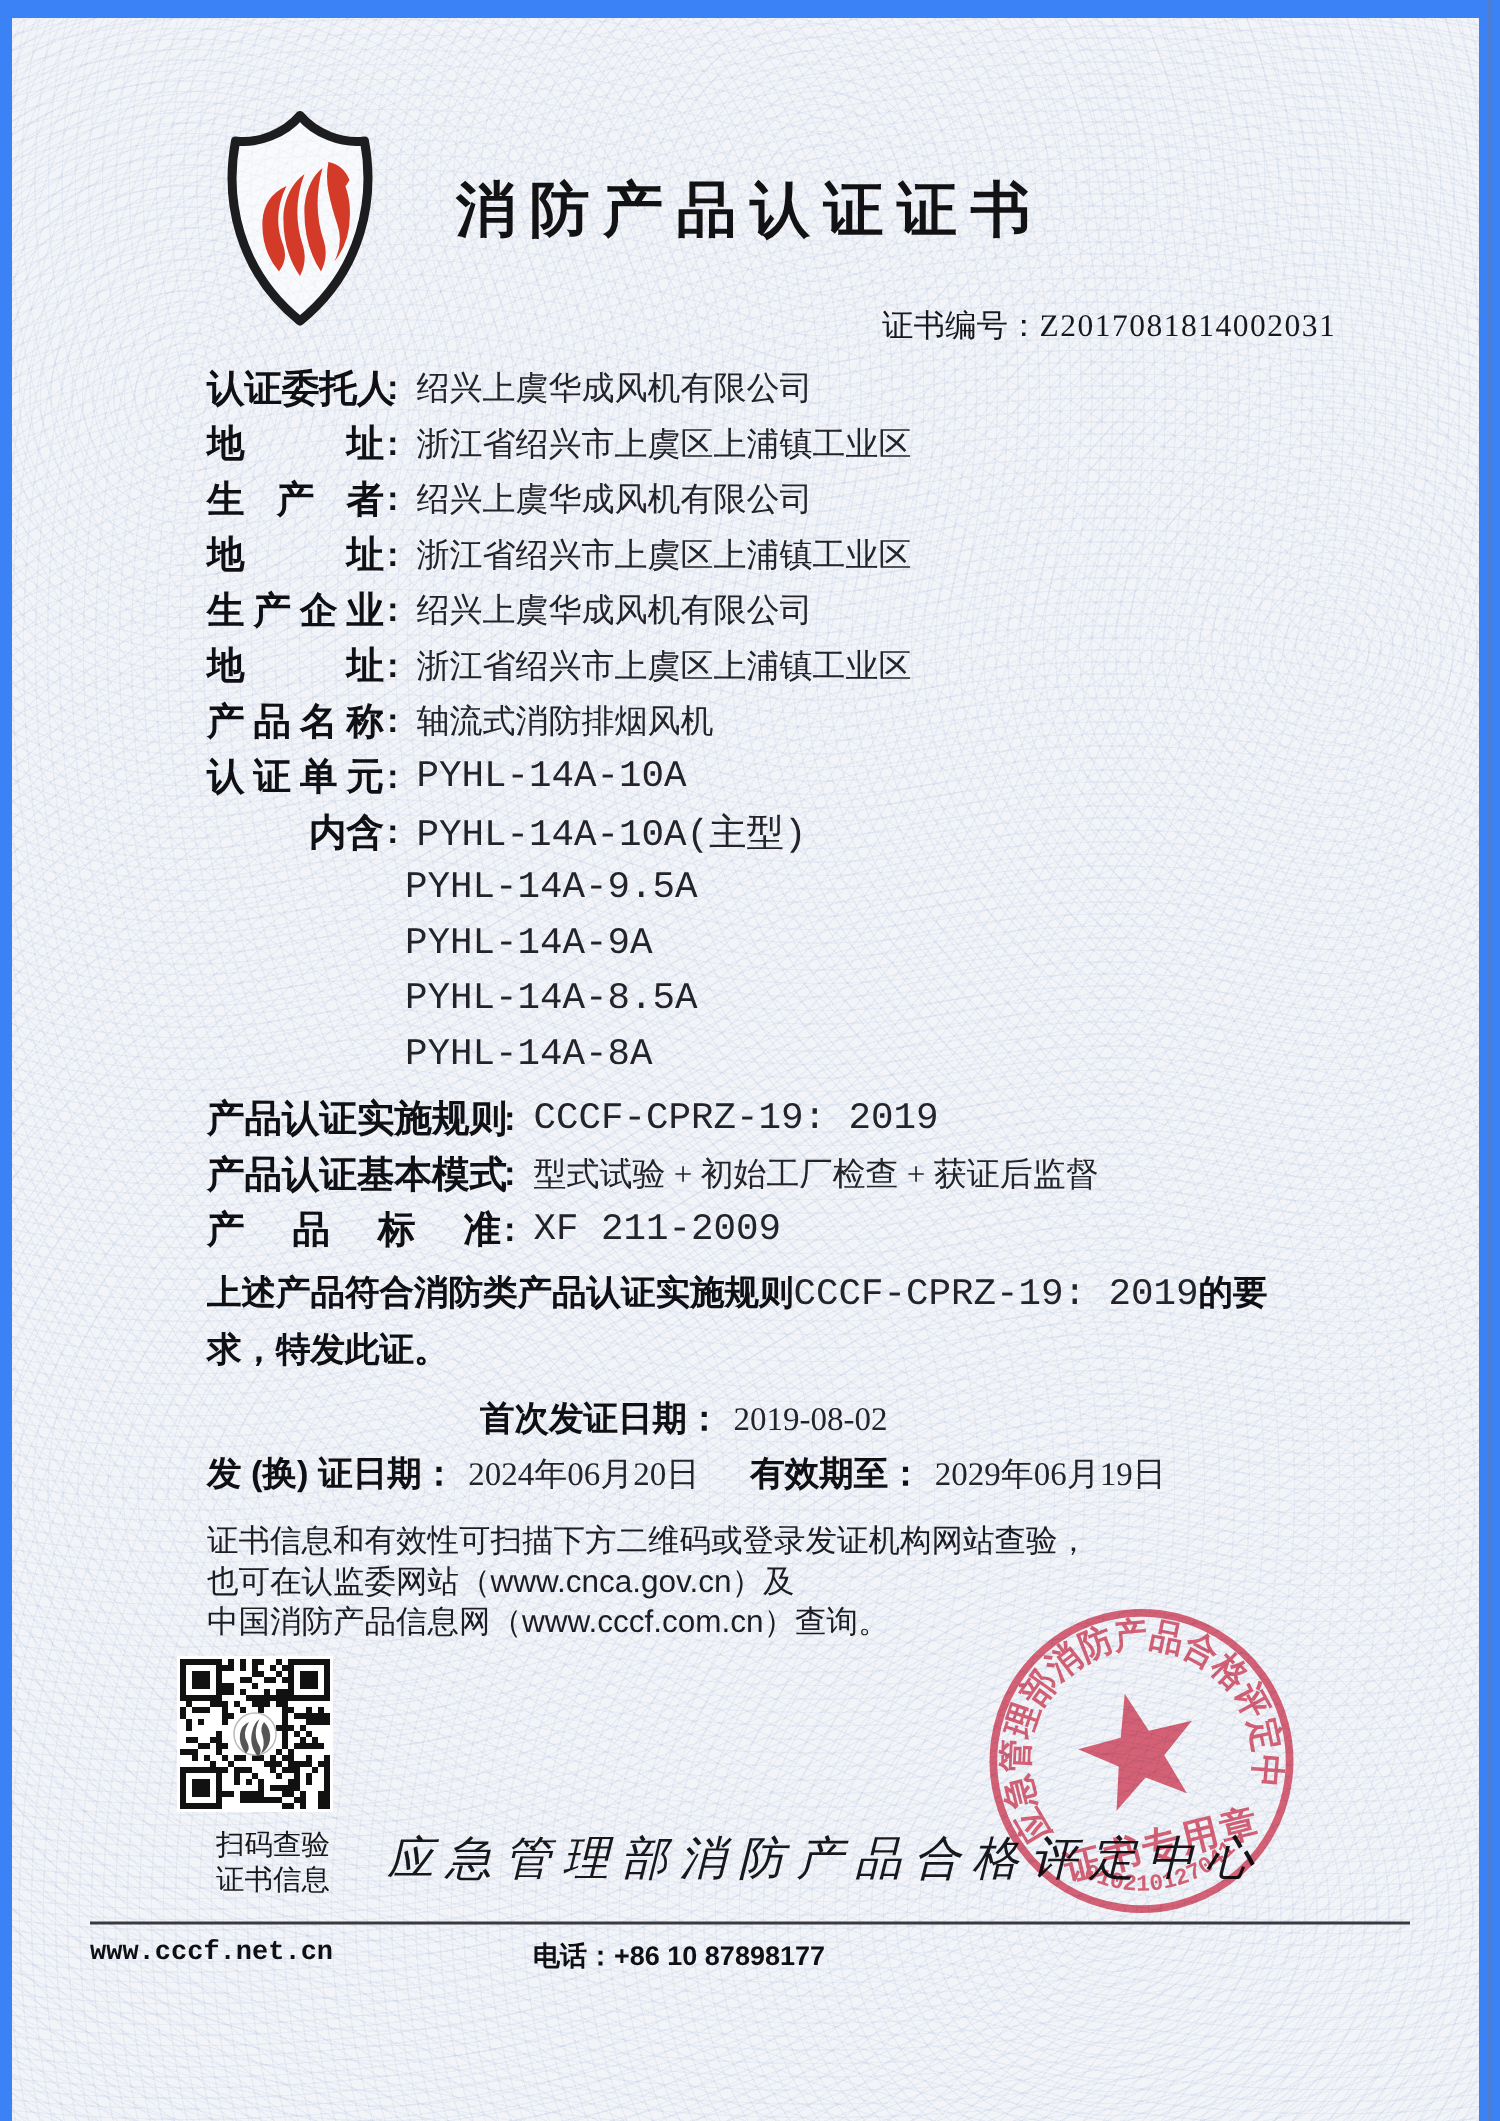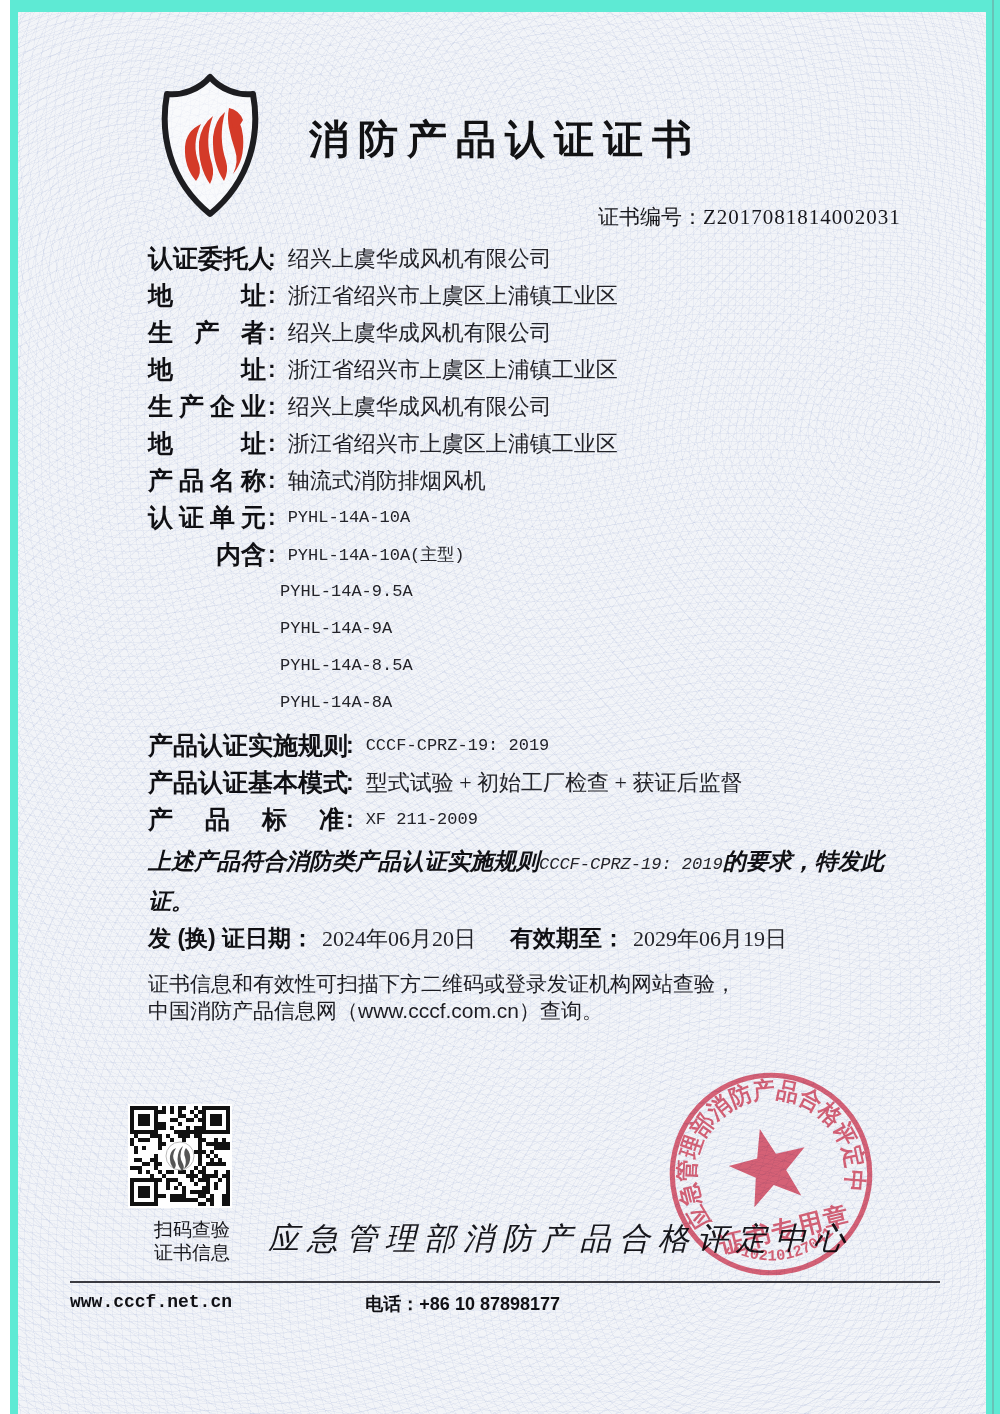--- a/index.html
+++ b/index.html
@@ -1,17 +1,17 @@
 <!DOCTYPE html>
 <html><head>
 <meta charset="utf-8">
 <style>
   html,body{margin:0;padding:0;}
   body{width:1000px;height:1414px;position:relative;font-family:"Liberation Sans",sans-serif;background:#ffffff;overflow:hidden;}
-  .paper{position:absolute;inset:0;background:#5eead4;margin-left:10px;}
+  .paper{position:absolute;inset:0;background:#3b82f6;}
   
   .pattern{position:absolute;left:8px;right:14px;top:12px;bottom:0;
     background:
       repeating-radial-gradient(circle at 12% 18%, rgba(140,158,205,.10) 0 1px, transparent 1px 7px),
       repeating-radial-gradient(circle at 55% 8%,  rgba(140,158,205,.09) 0 1px, transparent 1px 9px),
       repeating-radial-gradient(circle at 90% 30%, rgba(140,158,205,.10) 0 1px, transparent 1px 8px),
       repeating-radial-gradient(circle at 25% 70%, rgba(140,158,205,.09) 0 1px, transparent 1px 10px),
       repeating-radial-gradient(circle at 75% 90%, rgba(140,158,205,.10) 0 1px, transparent 1px 8px),
       #f2f4f8;
   }
@@ -22,23 +22,23 @@
   .certno .num{font-family:"Liberation Serif",serif;letter-spacing:1px;}
 
   .fields{position:absolute;left:138px;top:240px;width:740px;color:#141418;}
   .row{height:37px;display:flex;align-items:center;white-space:nowrap;}
   .lb{display:inline-block;font-weight:700;font-size:25px;color:#101014;text-align:justify;text-align-last:justify;font-family:"Liberation Sans",sans-serif;}
   .w1{width:118px;}
   .w2{width:196px;}
   .lr{width:118px;text-align-last:right;}
   .colon{font-weight:700;font-size:23px;margin:0 12px 0 2px;}
   .val{font-size:22px;color:#232329;font-family:"Liberation Serif",serif;}
-  .code{font-family:"Liberation Mono","DejaVu Sans Mono",monospace;font-size:17px;color:#232329;}
+  .code{font-family:"Liberation Mono","DejaVu Sans Mono",monospace;font-size:25px;color:#232329;}
   .model-row{height:37px;display:flex;align-items:center;padding-left:132px;}
-  .stmt{margin-top:5px;width:742px;font-size:23px;font-weight:700;line-height:37px;color:#101014;white-space:normal;font-style:italic;}
+  .stmt{margin-top:5px;width:742px;font-size:23px;font-weight:700;line-height:37px;color:#101014;white-space:normal;}
   .stmt .code{font-weight:400;}
   .dates1{margin-top:9px;height:37px;display:flex;align-items:center;padding-left:182px;}
   .dates2{height:37px;display:flex;align-items:center;}
   .dlabel{font-weight:700;font-size:23px;color:#101014;}
   .dval{font-size:22px;font-family:"Liberation Serif",serif;color:#232329;margin-left:8px;}
   .gap{width:34px;}
   .verify{margin-top:13px;text-align:left;font-family:Liberation Sans, sans-serif;font-size:21px;line-height:27px;color:#1c1c22;width:742px;}
 
   .qr-block{position:absolute;left:118px;top:1104px;width:120px;}
   .qr-caption{margin-top:6px;font-size:19px;line-height:23px;color:#17171c;font-family:"Liberation Serif",serif;text-align:center;padding-left:8px;}
@@ -143,30 +143,35 @@
         <span class="val">型式试验 + 初始工厂检查 + 获证后监督</span>
       </div>
     <div class="row">
         <span class="lb w2">产品标准</span>
         <span class="colon">:</span>
         <span class="val code">XF 211-2009</span>
       </div>
 
     <div class="stmt"><span>上述产品符合消防类产品认证实施规则</span><span class="code">CCCF-CPRZ-19: 2019</span><span>的要求，特发此证。</span></div>
 
+    <div class="dates1">
+        <span class="dlabel">首次发证日期：</span>
+        <span class="dval code">2019-08-02</span>
+      </div>
     <div class="dates2">
         <span class="dlabel">发 (换) 证日期：</span>
         <span class="dval">2024年06月20日</span>
         <span class="gap"></span>
         <span class="dlabel">有效期至：</span>
         <span class="dval">2029年06月19日</span>
       </div>
 
     <div class="verify">
       <div>证书信息和有效性可扫描下方二维码或登录发证机构网站查验，</div>
+      <div>也可在认监委网站（www.cnca.gov.cn）及</div>
       <div>中国消防产品信息网（www.cccf.com.cn）查询。</div>
     </div>
   </div>
 
   <div class="qr-block">
     <svg id="qr" width="104" height="104" viewBox="0 0 104 104">
         <rect x="0" y="0" width="104" height="104" fill="#ffffff"></rect>
         <rect x="34" y="2" width="4" height="4" fill="#111"></rect>
         <rect x="42" y="2" width="4" height="4" fill="#111"></rect>
         <rect x="50" y="2" width="4" height="4" fill="#111"></rect>

